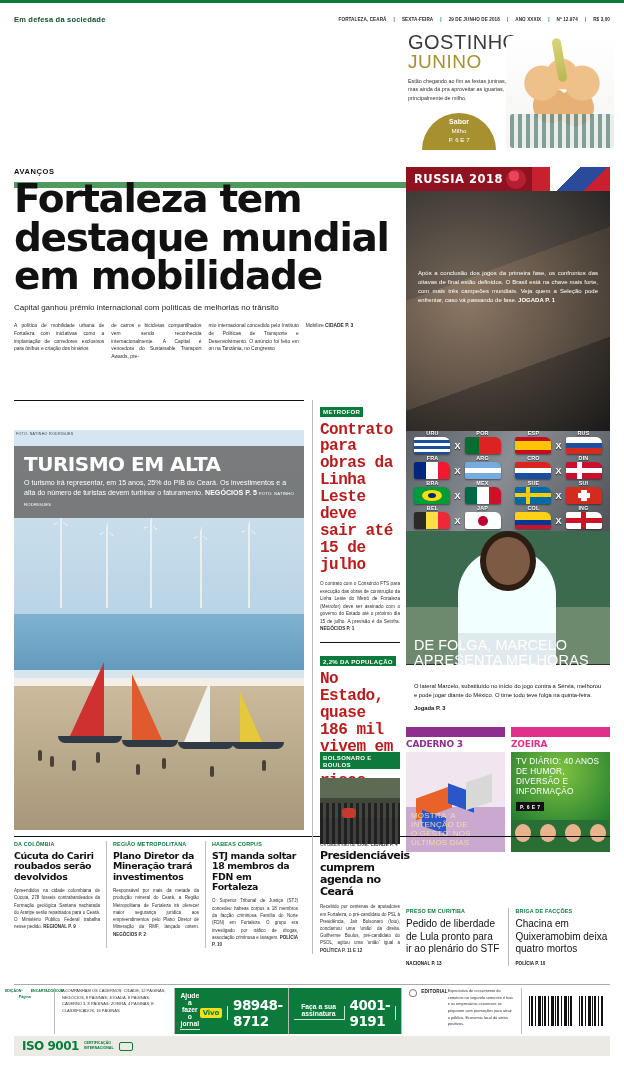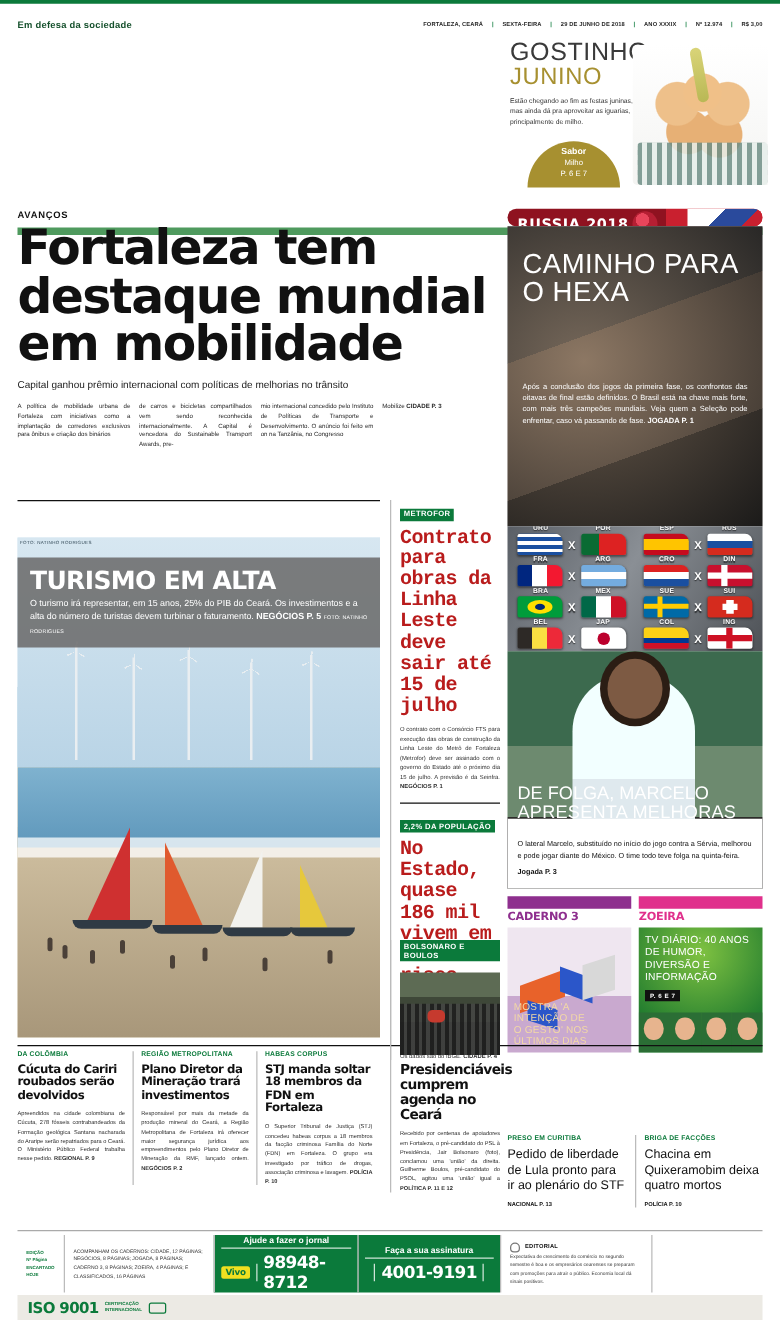--- a/index.html
+++ b/index.html
@@ -215,23 +215,22 @@
   .midcol p.body {
     margin-top: 6px; font-size: 4.7px; line-height: 1.6;
     text-align: justify; color: #2d2d2d;
   }
   .midcol .ref { font-weight: 700; }
   .mid-divider { border-top: 1px solid #111; margin: 9px 0 7px; }
 
   
   .rightcol { position: absolute; left: 406px; top: 167px; width: 204px; }
   .russia-bar {
-    position: relative; height: 14px; overflow: hidden;
+    position: relative; height: 24px; overflow: hidden;
     background: linear-gradient(90deg, #8f1220 0 62%, #c9202f 62% 100%);
-    border-radius: 10px;
   }
   .russia-bar .rb-title {
     position: absolute; left: 8px; top: 5px;
     font-family: "DejaVu Sans", sans-serif; font-weight: 700;
     font-size: 11.5px; color: #fff; letter-spacing: .5px;
   }
   .russia-bar .rb-ball {
     position: absolute; left: 100px; top: 2px; width: 20px; height: 20px;
     border-radius: 50%;
     background: radial-gradient(circle at 40% 35%, #e8455b 0 30%, #b51f33 31% 100%);
@@ -446,21 +445,21 @@
     display: block; margin-bottom: 4px;
   }
   .rbrief h4 {
     font-size: 10px; line-height: 1.25; font-weight: 400; color: #111;
   }
   .rbrief .ref { display: block; margin-top: 5px; font-size: 4.6px; font-weight: 700; color: #111; }
 
   
   .footer-rule { position: absolute; left: 14px; top: 984px; width: 596px; border-top: 1px solid #aaa; }
   .footer { position: absolute; left: 14px; top: 988px; width: 596px; height: 46px; display: flex; align-items: stretch; }
-  .f-cell { padding: 0 7px; display: flex; flex-direction: column; justify-content: center; }
+  .f-cell { padding: 0 7px; display: flex; justify-content: center; }
   .f-cell + .f-cell { border-left: 1px solid #bbb; }
   .f-edition { width: 40px; font-size: 3.6px; line-height: 1.7; color: #0b7a3b; font-weight: 700; }
   .f-cadernos { width: 150px; font-size: 4px; line-height: 1.65; color: #333; }
   .f-green {
     width: 143px; background: #0b7a3b; color: #fff; align-items: center;
     justify-content: center; padding: 3px 5px;
   }
   .f-green .ftitle { font-size: 6.8px; font-weight: 700; text-align: center; padding-bottom: 2px;
     border-bottom: 1px solid rgba(255,255,255,.8); width: 100%; }
   .f-green .fnum {
@@ -616,21 +615,20 @@
 
   <div class="rightcol">
     <div class="russia-bar">
       <div class="rb-title">RUSSIA 2018</div>
       <div class="rb-ball"></div>
       <div class="rb-flag"></div>
     </div>
 
     <div class="hexa">
       <div class="hx-txt">
-        <h2>CAMINHO PARA O HEXA</h2>
         <p>
           <span>Após a conclusão dos jogos da primeira fase, os confrontos das oitavas de final estão definidos. O Brasil está na chave mais forte, com mais três campeões mundiais. Veja quem a Seleção pode enfrentar, caso vá passando de fase.</span>
           <span class="ref">JOGADA P. 1</span>
         </p>
       </div>
     </div>
 
     <div class="flags-wrap">
       <div class="flags-grid">
         <div class="match">

